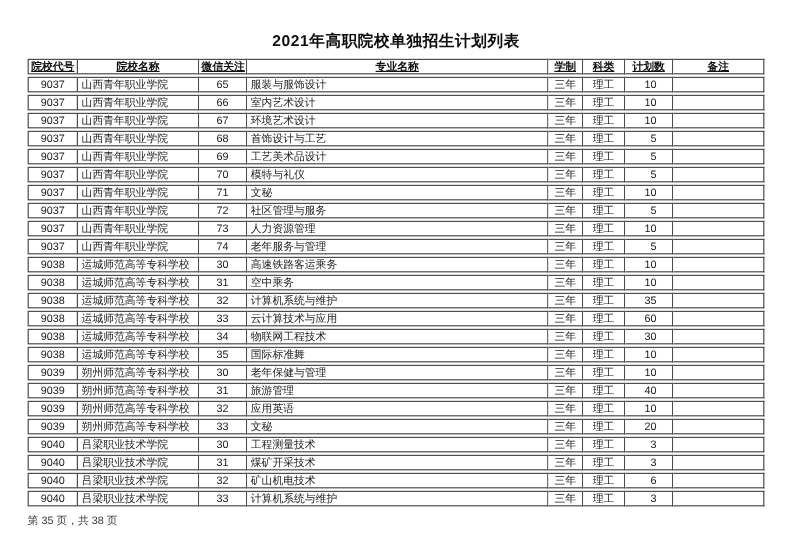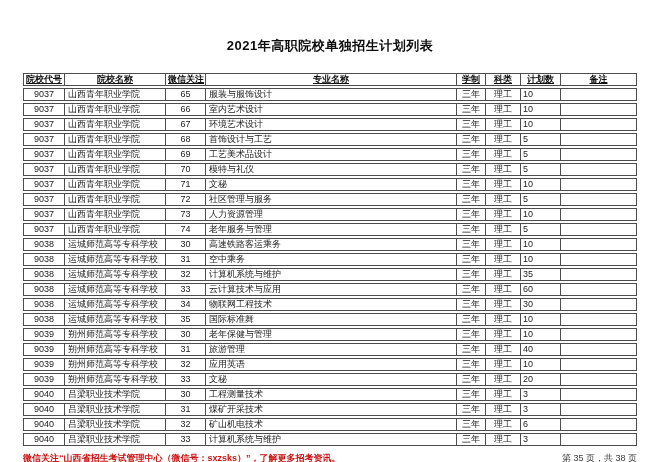--- a/index.html
+++ b/index.html
@@ -2,37 +2,37 @@
 <html><head>
 <meta charset="utf-8">
 <style>
   html,body{margin:0;padding:0;}
   body{
     width:660px;height:462px;background:#ffffff;overflow:hidden;
     font-family:"Liberation Sans","DejaVu Sans",sans-serif;color:#1a1a1a;
   }
   .page{position:relative;width:660px;height:462px;}
   .title{
-    margin:16px;padding-top:21px;text-align:center;
+    margin:4px;padding-top:21px;text-align:center;
     font-size:13px;font-weight:bold;color:#0d0d0d;letter-spacing:0.5px;
   }
   table.plan-table{
     margin:4px 0 0 23px;width:614px;table-layout:fixed;
     border-collapse:separate;border-spacing:0 2px;
   }
   .plan-table th,.plan-table td{
     border-top:1px solid #4d4d4d;border-bottom:1px solid #4d4d4d;border-right:1px solid #4d4d4d;
     height:11px;line-height:11px;font-size:9px;padding:0 2px;
     overflow:hidden;white-space:nowrap;background:#fff;box-sizing:content-box;
   }
   .plan-table th:first-child,.plan-table td:first-child{border-left:1px solid #4d4d4d;}
   .plan-table th{font-weight:bold;text-align:center;color:#111;text-decoration:underline;}
   .plan-table td.c0,.plan-table td.c2,.plan-table td.c4,.plan-table td.c5{text-align:center;}
   .plan-table td.c1,.plan-table td.c3{text-align:left;padding-left:3px;}
-  .plan-table td.c6{text-align:left;padding-right:3px;}
+  .plan-table td.c6{text-align:right;padding-right:13px;}
   .plan-table td.c7{text-align:left;}
   .footer{
     display:flex;justify-content:space-between;align-items:flex-start;
     margin:5px 23px 0 23px;font-size:9px;line-height:11px;
   }
   .footer-left{font-weight:bold;}
   .footer-right{color:#3a3a3a;}
 </style>
 </head>
 <body>
@@ -301,16 +301,15 @@
           <td class="c3">计算机系统与维护</td>
           <td class="c4">三年</td>
           <td class="c5">理工</td>
           <td class="c6">3</td>
           <td class="c7"></td>
         </tr>
       </tbody>
   </table>
 
   <div class="footer">
-    <div class="footer-left" style="color: rgb(204, 20, 20);">微信关注“山西省招生考试管理中心（微信号：sxzsks）”，了解更多招考资讯。</div>
     <div class="footer-right">第 35 页，共 38 页</div>
   </div>
 </div>
 
 </body></html>

